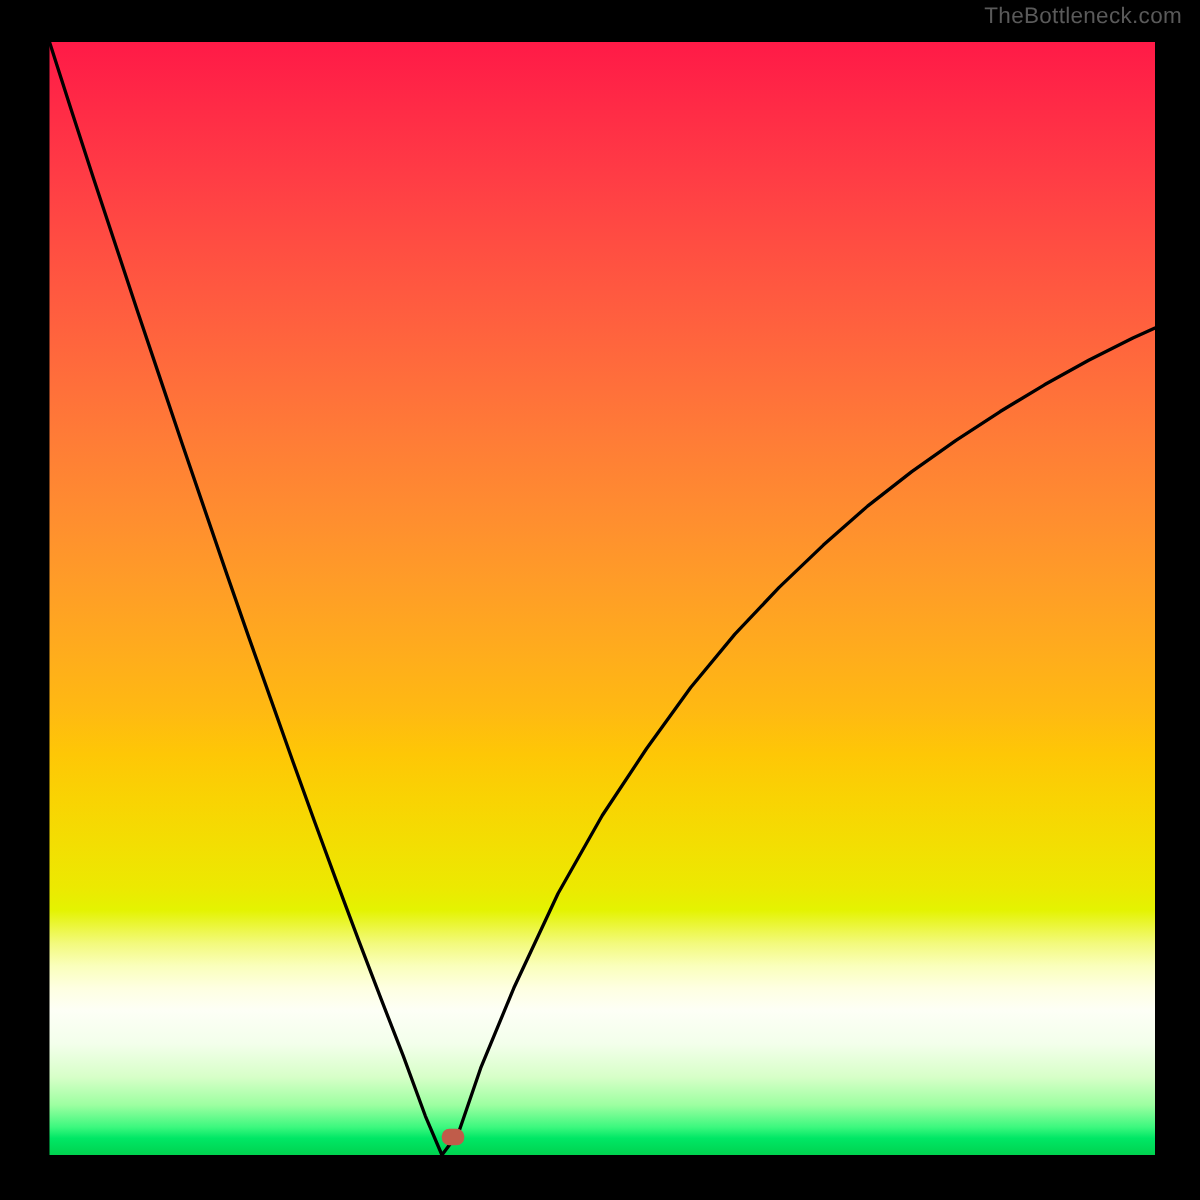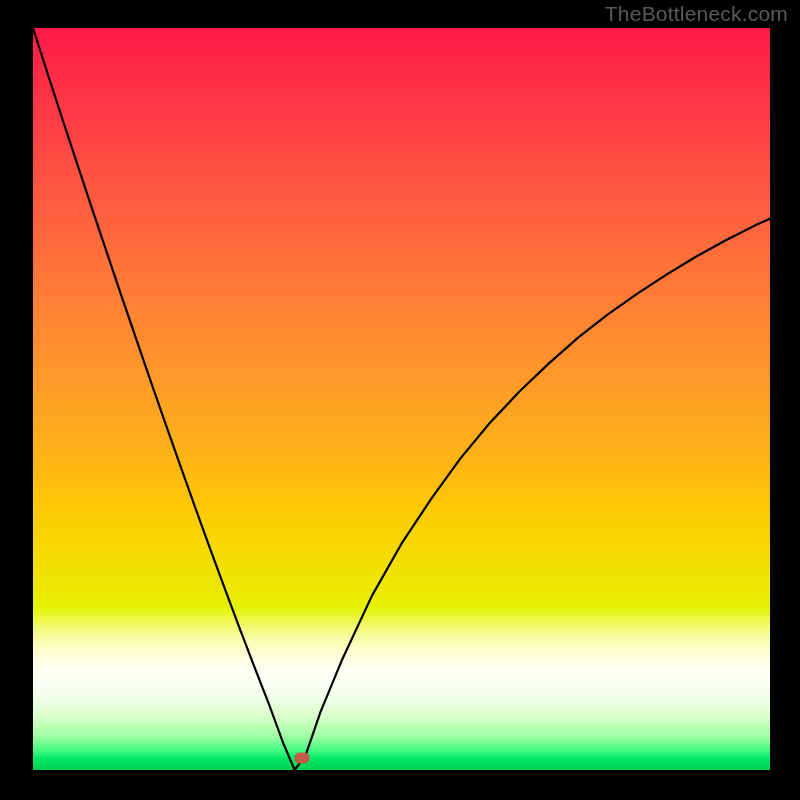--- a/index.html
+++ b/index.html
@@ -9,21 +9,21 @@
     background: #000;
     position: relative;
     overflow: hidden;
     font-family: Arial, Helvetica, sans-serif;
   }
   .watermark {
     position: absolute;
     top: 2px;
     right: 12px;
     color: #5a5a5a;
-    font-size: 21px;
+    font-size: 15px;
     font-weight: 500;
     z-index: 5;
     letter-spacing: 0.2px;
   }
   .plot-area {
     position: absolute;
     left: 33px;
     top: 28px;
     width: 737px;
     height: 742px;

